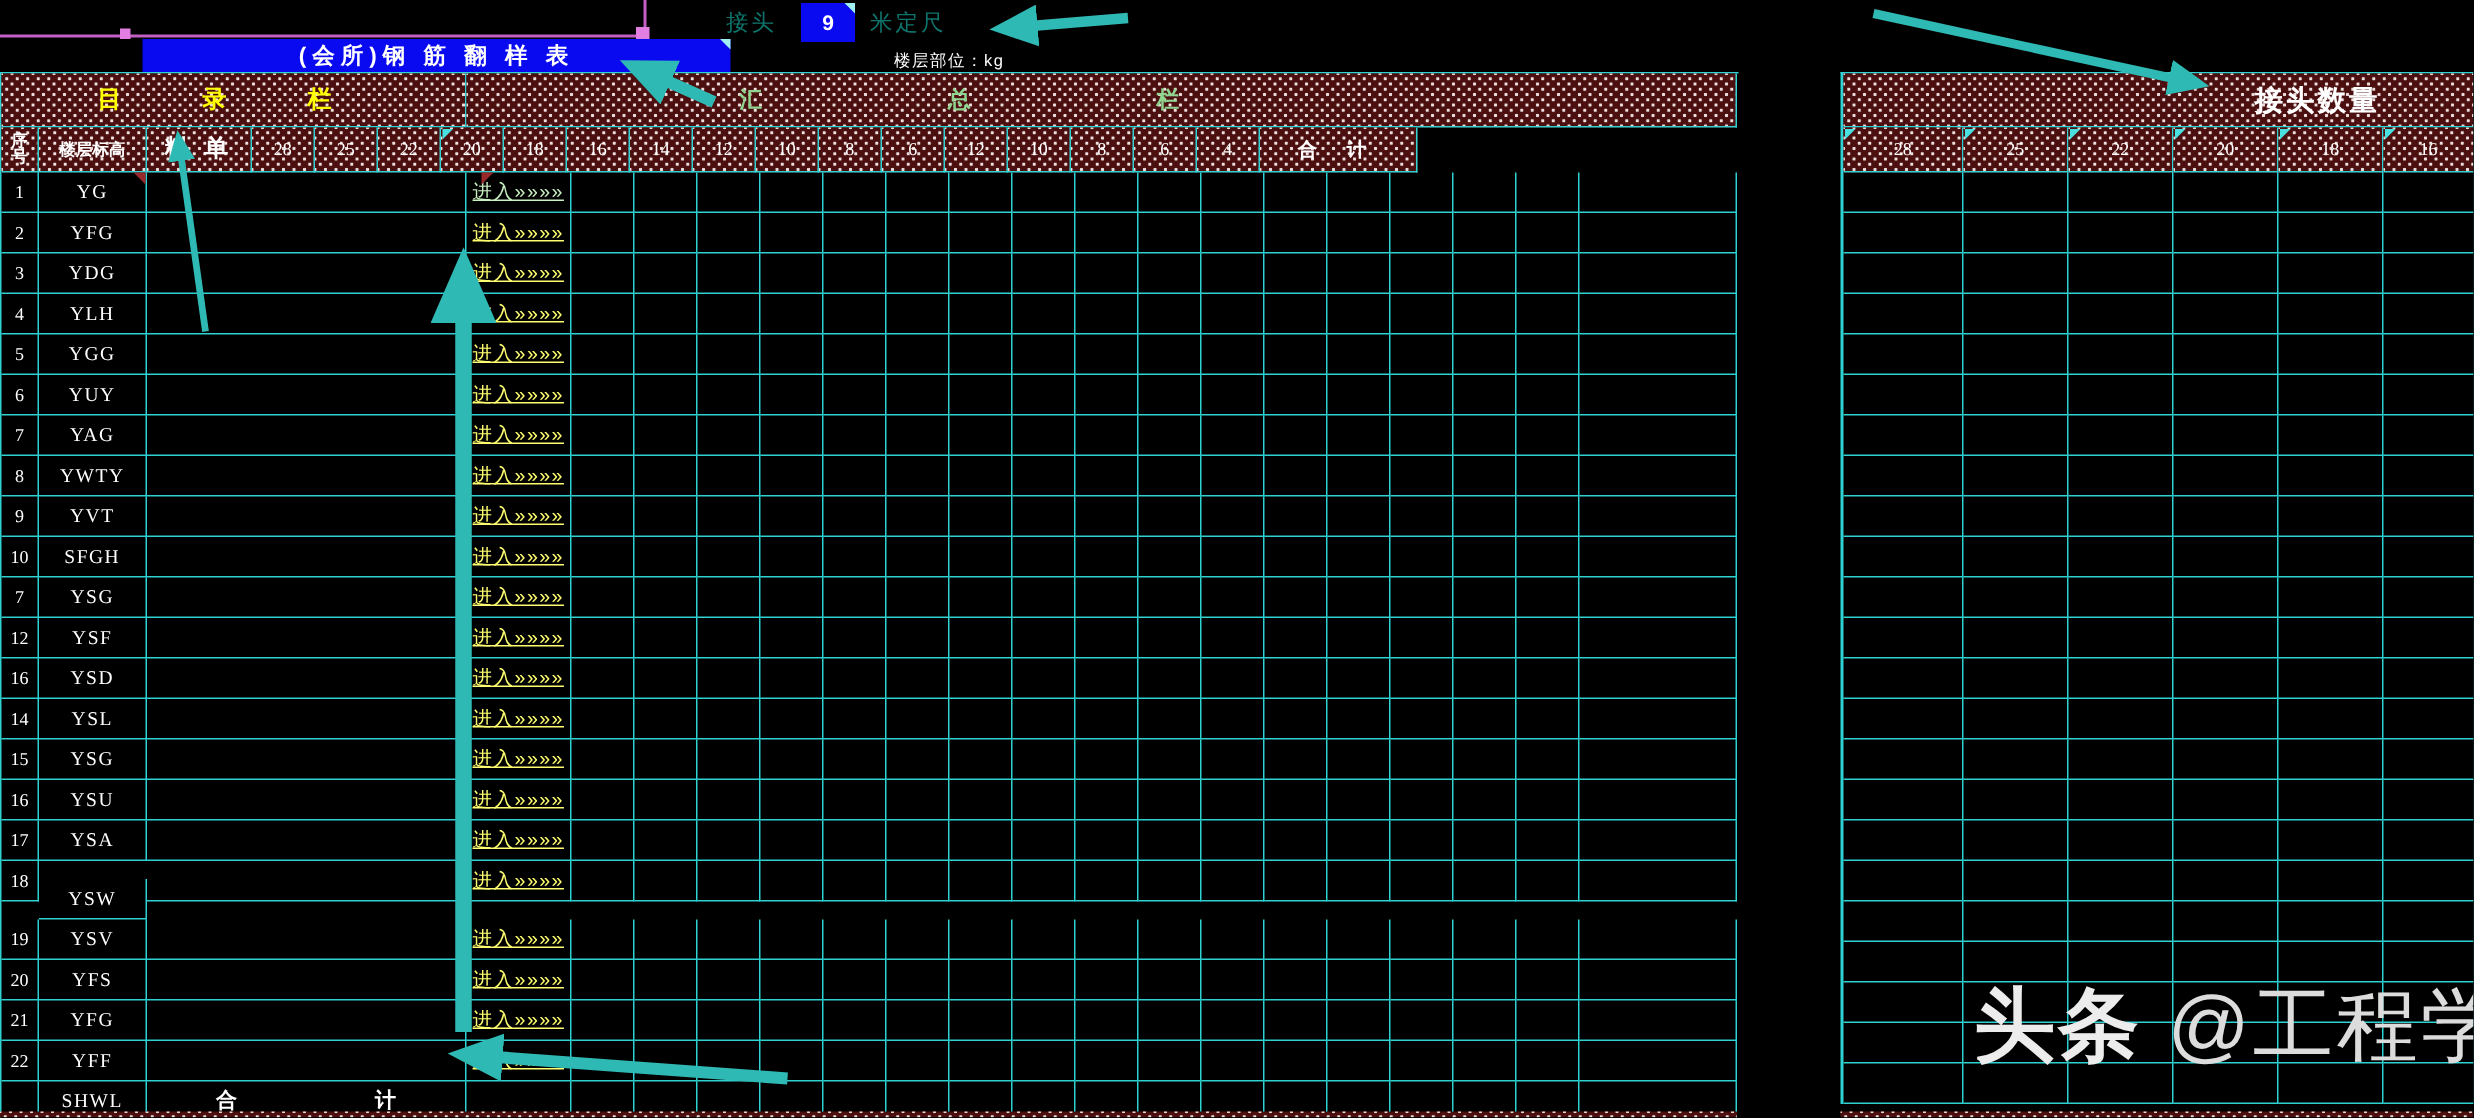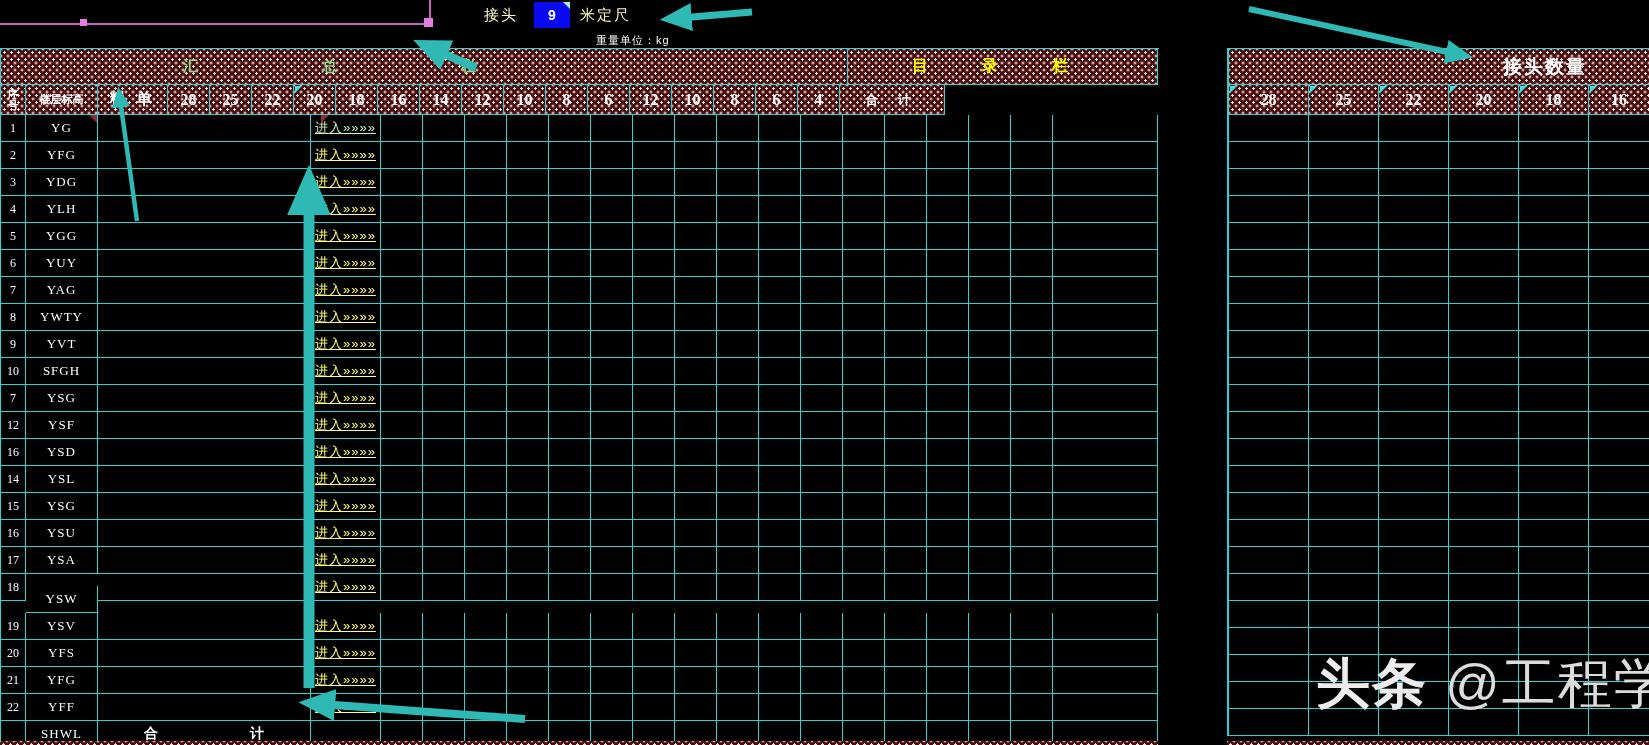--- a/index.html
+++ b/index.html
@@ -19,21 +19,21 @@
     background-image:
       radial-gradient(circle,#efe0e0 1px,transparent 1.3px),
       radial-gradient(circle,#efe0e0 1px,transparent 1.3px);
     background-size:7px 7px;
     background-position:0 0,3.5px 3.5px;
   }
   
   .pink-hline{position:absolute;left:0;top:23px;width:432px;height:2px;background:#c45fc4;}
   .pink-vline{position:absolute;left:429px;top:0;width:2px;height:24px;background:#c45fc4;}
   .pink-sq{position:absolute;width:9px;height:9px;background:#e27ee2;}
-  .toplabel{position:absolute;font-size:15px;color:#fef9c3;letter-spacing:2px;}
+  .toplabel{position:absolute;font-size:15px;color:#0f766e;letter-spacing:2px;}
   .joint-box{
     position:absolute;left:534px;top:2px;width:36px;height:26px;background:var(--blue);
     display:flex;align-items:center;justify-content:center;font-size:14px;font-weight:bold;color:#fff;
   }
   .corner-cyan-tr{position:absolute;top:0;right:0;width:0;height:0;
     border-top:7px solid #9ff0f0;border-left:7px solid transparent;}
   .weight-unit{position:absolute;left:596px;top:33px;font-size:11px;color:#fff;letter-spacing:1px;}
   .title-bar{
     position:absolute;left:95px;top:26px;width:392px;height:22px;background:var(--blue);
     display:flex;align-items:center;justify-content:center;
@@ -47,21 +47,21 @@
     box-sizing:border-box;display:flex;align-items:center;justify-content:center;
     position:relative;overflow:visible;
   }
   .band{height:36px;}
   .hdr{height:30px;}
   .drow .cell{height:27px;}
   .bandtext-yellow{color:#ffff00;font-size:16px;font-weight:bold;letter-spacing:54px;text-indent:0;}
   .bandtext-green{color:#8fd48f;font-size:15px;font-weight:bold;letter-spacing:124px;}
   .bandtext-white{color:#fff;font-size:19px;font-weight:bold;letter-spacing:2px;}
   .hdr .cell{font-size:12px;font-weight:bold;color:#fff;}
-  .hdr .num{font-family:"Liberation Serif",serif;font-weight:bold;font-size:16px;}
+  .hdr .num{font-family:"Liberation Serif",serif;font-weight:normal;font-size:12px;}
   .seq-hdr{width:16px;line-height:11px;font-size:11px;word-break:break-all;text-align:center;font-weight:bold;}
   .code{font-family:"Liberation Serif",serif;font-size:13px;color:#fff;letter-spacing:1px;}
   .seqnum{font-family:"Liberation Serif",serif;font-size:12px;color:#fff;}
   .enter-link{font-size:13px;text-decoration:underline;letter-spacing:1px;cursor:pointer;}
   .tri-red-tr{position:absolute;top:0;right:0;width:0;height:0;
     border-top:8px solid #97282c;border-left:8px solid transparent;}
   .tri-red-tl{position:absolute;top:0;left:10px;width:0;height:0;
     border-top:8px solid #97282c;border-right:8px solid transparent;}
   .tri-cyan-tl{position:absolute;top:1px;left:1px;width:0;height:0;
     border-top:7px solid #49e0e0;border-right:7px solid transparent;}
@@ -86,30 +86,34 @@
   <div class="pink-vline"></div>
   <div class="pink-sq" style="left:424px;top:18px;"></div>
   <div class="pink-sq" style="left:80px;top:19px;width:7px;height:7px;"></div>
 
   <span class="toplabel" style="left:484px;top:6px;">接头</span>
   <div class="joint-box">
     <span>9</span>
     <i class="corner-cyan-tr"></i>
   </div>
   <span class="toplabel" style="left:580px;top:6px;">米定尺</span>
-  <div class="weight-unit"><span>重量单位：</span><span>kg</span></div>
+  <div class="weight-unit"><span>楼层部位：</span><span>kg</span></div>
 
+  <div class="title-bar">
+    <span>(会所)钢 筋 翻 样 表</span>
+    <i class="corner-cyan-tr"></i>
+  </div>
 
   <div class="tbl" id="main-table" style="left:0;top:48px;width:1158px;">
     <div class="trow">
+      <div class="cell band dotband" style="width:310px;justify-content:flex-start;padding-left:64px;">
+        <span class="bandtext-yellow">目录栏</span>
+      </div>
       <div class="cell band dotband" style="width:847px;justify-content:flex-start;padding-left:182px;">
         <span class="bandtext-green">汇总栏</span>
-      </div>
-      <div class="cell band dotband" style="width:310px;justify-content:flex-start;padding-left:64px;">
-        <span class="bandtext-yellow">目录栏</span>
       </div>
     </div>
     <div class="trow hdr" id="main-hdr">
       <div class="cell dotband" style="width:25px;">
         <span class="seq-hdr">序号</span>
       </div>
       <div class="cell dotband" style="width:72px;font-size:11px;">
         <span>楼层标高</span>
       </div>
       <div class="cell dotband" style="width:70px;font-size:16px;letter-spacing:3px;">

